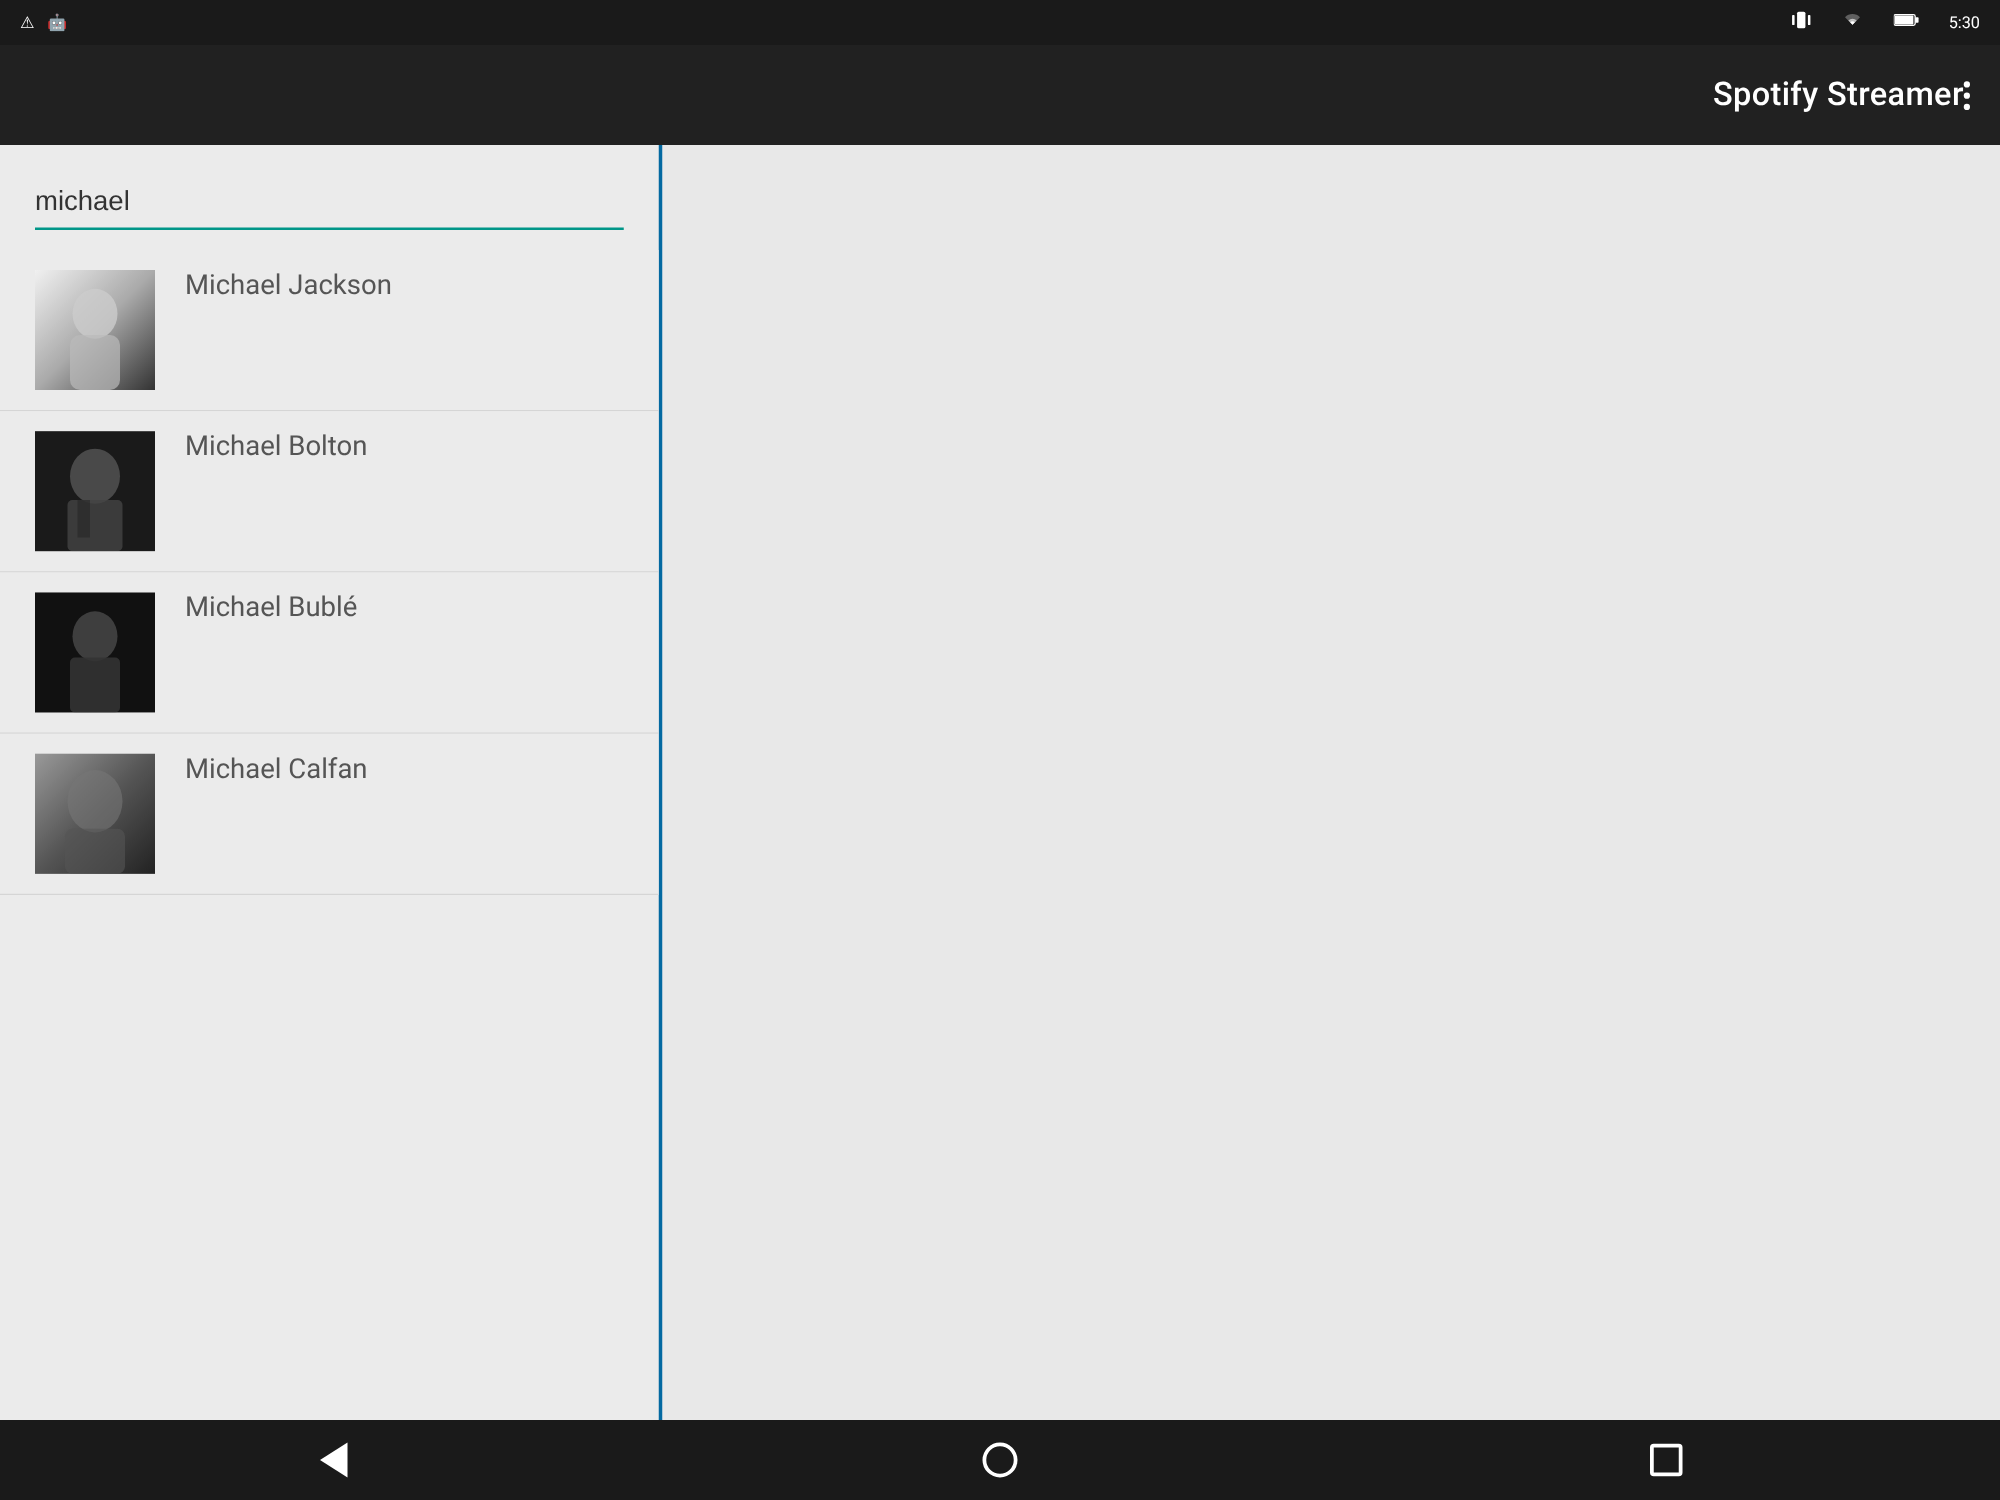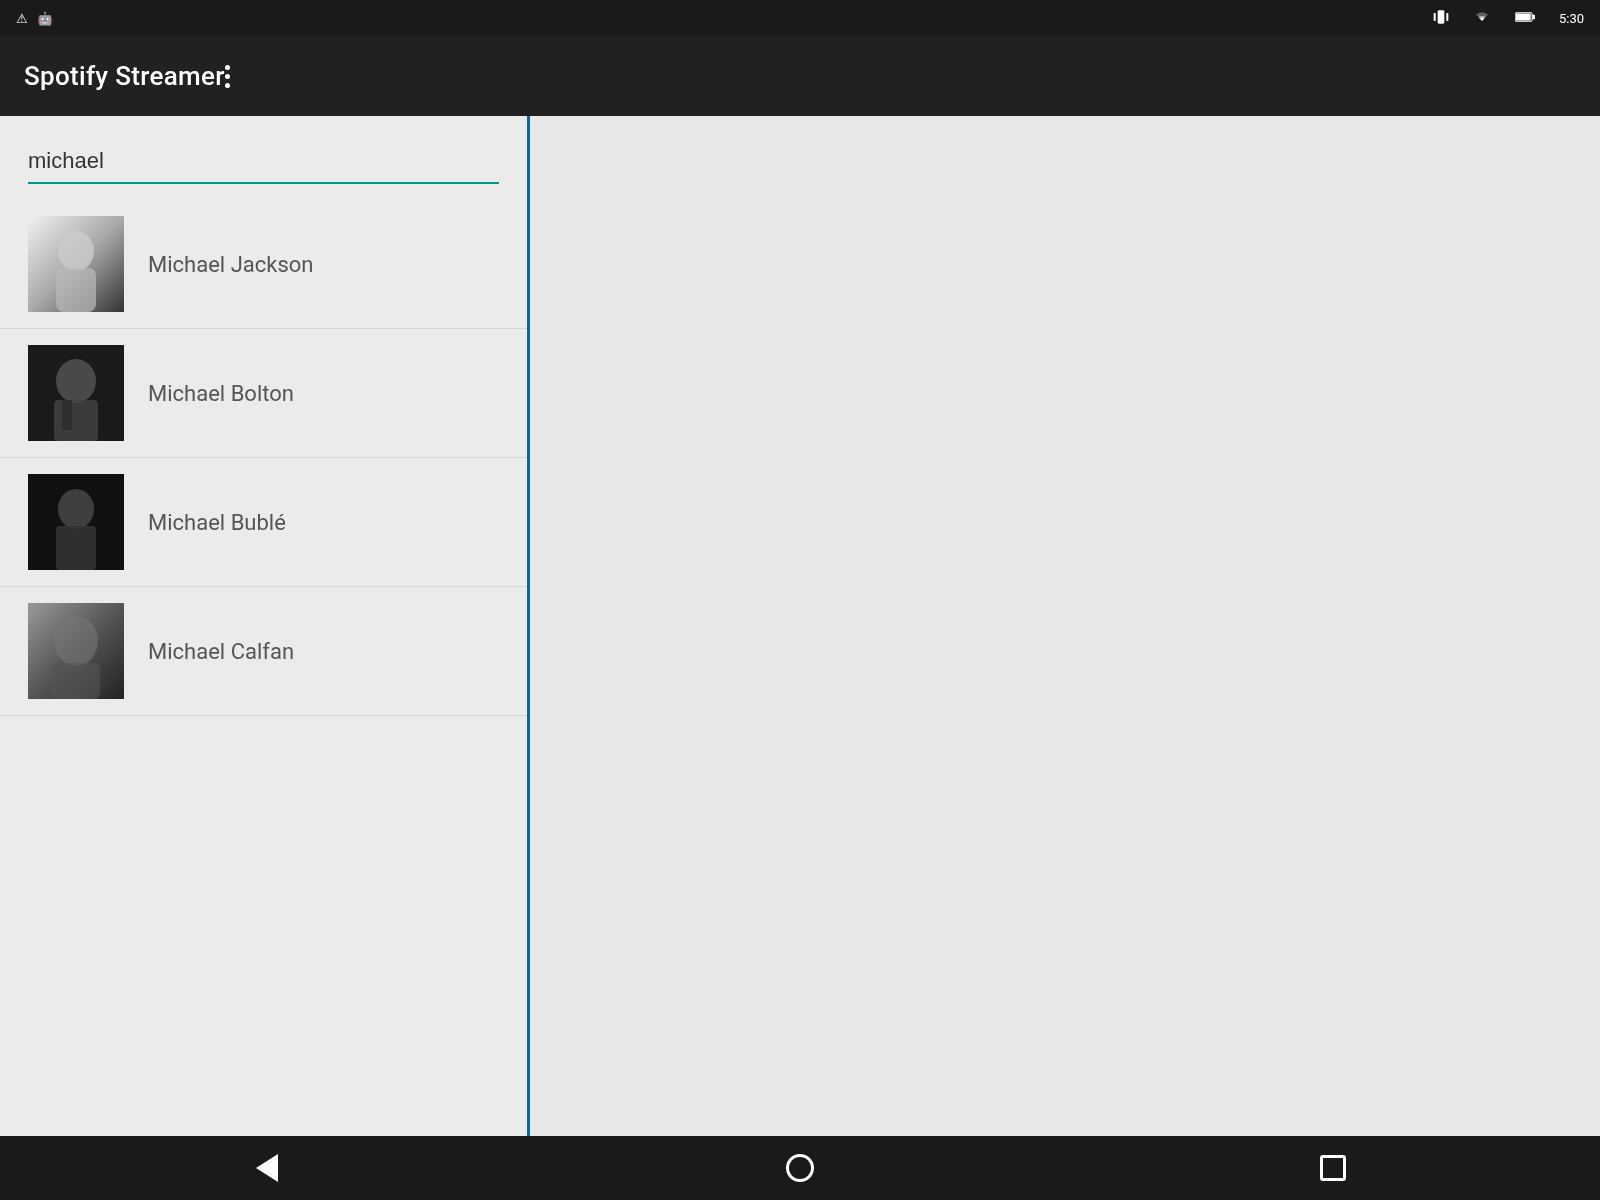--- a/index.html
+++ b/index.html
@@ -38,21 +38,21 @@
       font-size: 13px;
     }
 
     
     .app-bar {
       width: 100%;
       height: 80px;
       background: #212121;
       display: flex;
       align-items: center;
-      justify-content: flex-start;
+      justify-content: flex-end;
       padding: 0 24px;
     }
     .app-title {
       color: white;
       font-size: 26px;
       font-weight: 500;
       letter-spacing: 0.3px;
     }
     .more-icon {
       color: white;
@@ -109,21 +109,20 @@
       0%, 50% { opacity: 1; }
       51%, 100% { opacity: 0; }
     }
 
     
     .artist-list {
       padding: 0;
     }
     .artist-item {
       display: flex;
-      align-items: center;
       padding: 16px 28px;
       border-bottom: 1px solid #d5d5d5;
       cursor: pointer;
       background: #ebebeb;
       gap: 24px;
     }
     .artist-thumbnail {
       width: 96px;
       height: 96px;
       flex-shrink: 0;

